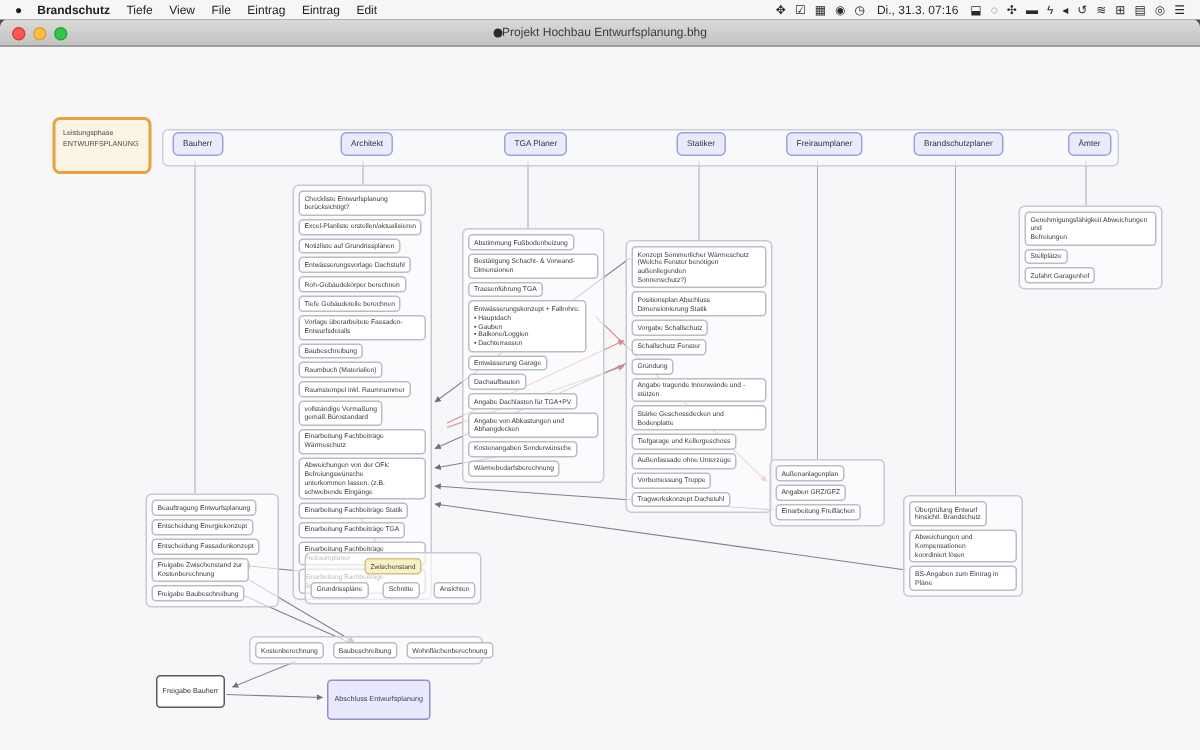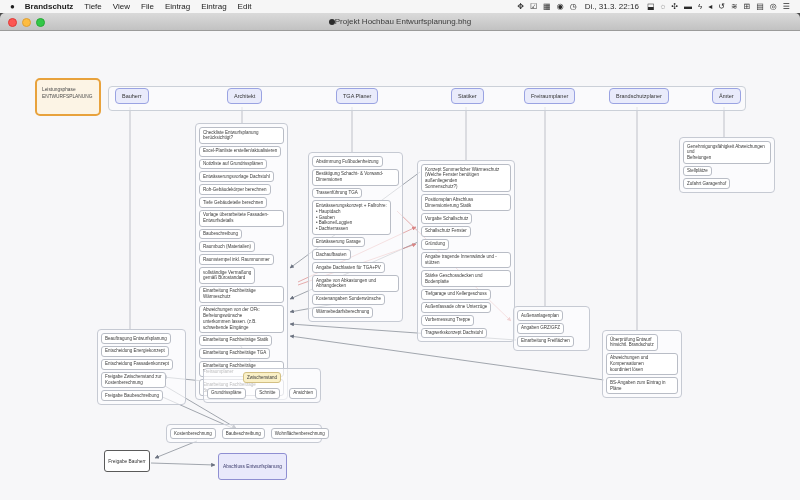--- a/index.html
+++ b/index.html
@@ -74,21 +74,21 @@
     </span>
   <span class="right">
     <span style="display:flex;gap:6px;">
 
     <span class="ico">✥</span>
         <span class="ico">☑</span>
         <span class="ico">▦</span>
         <span class="ico">◉</span>
         <span class="ico">◷</span>
       </span>
-    <span class="clock">Di., 31.3. 22:16</span>
+    <span class="clock">Di., 31.3. 07:16</span>
     <span style="display:flex;gap:6px;">
 
     <span class="ico">⬓</span>
         <span class="ico">◌</span>
         <span class="ico">✣</span>
         <span class="ico">▬</span>
         <span class="ico">ϟ</span>
         <span class="ico">◂</span>
         <span class="ico">↺</span>
         <span class="ico">≋</span>

